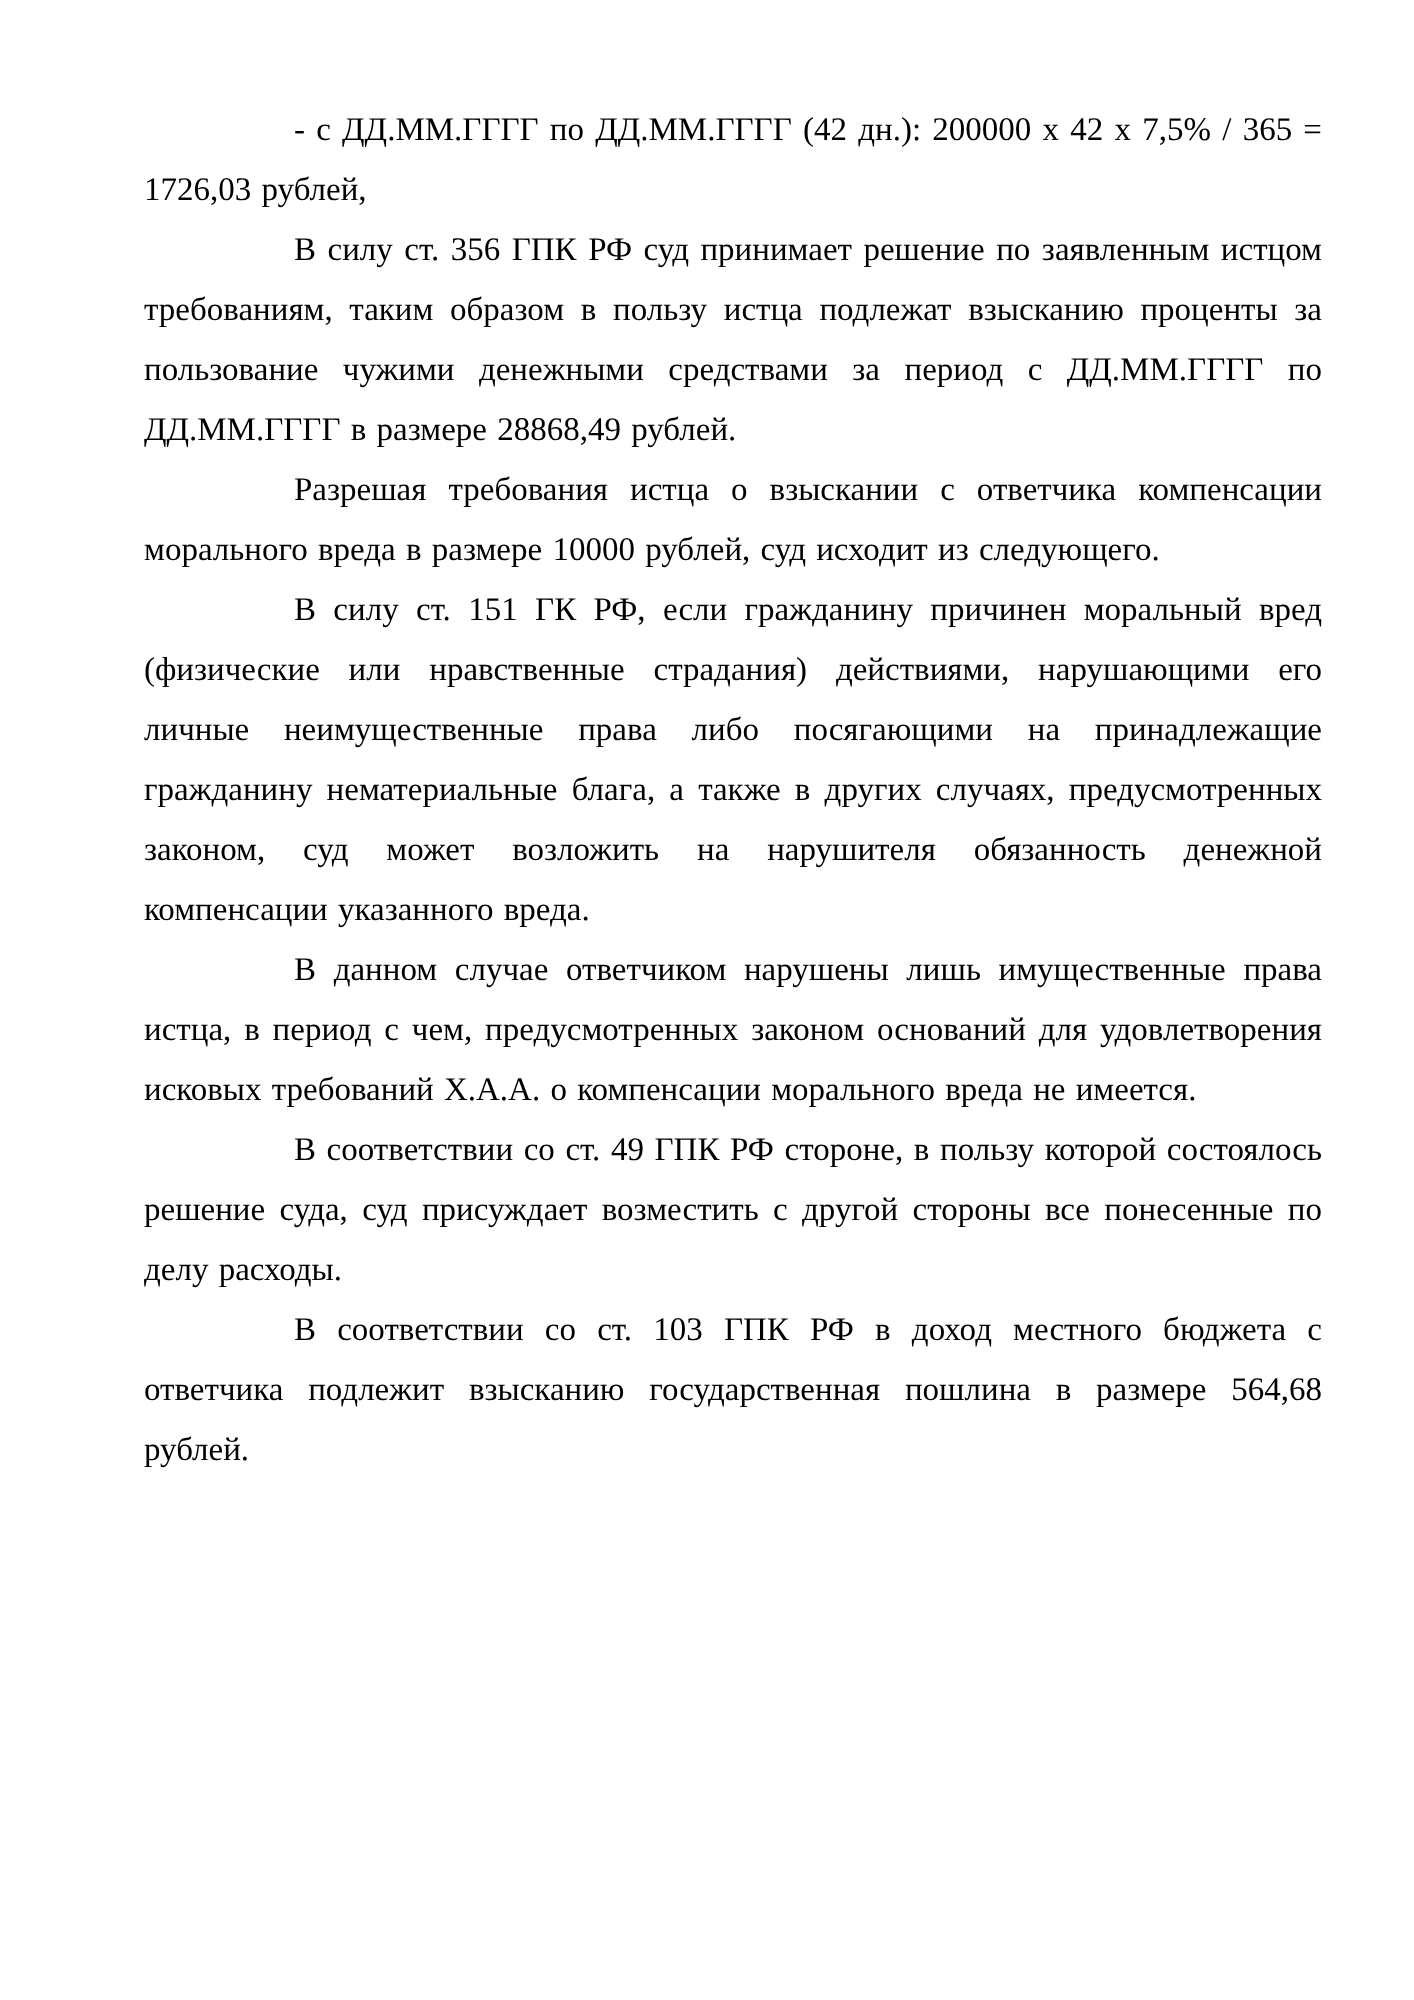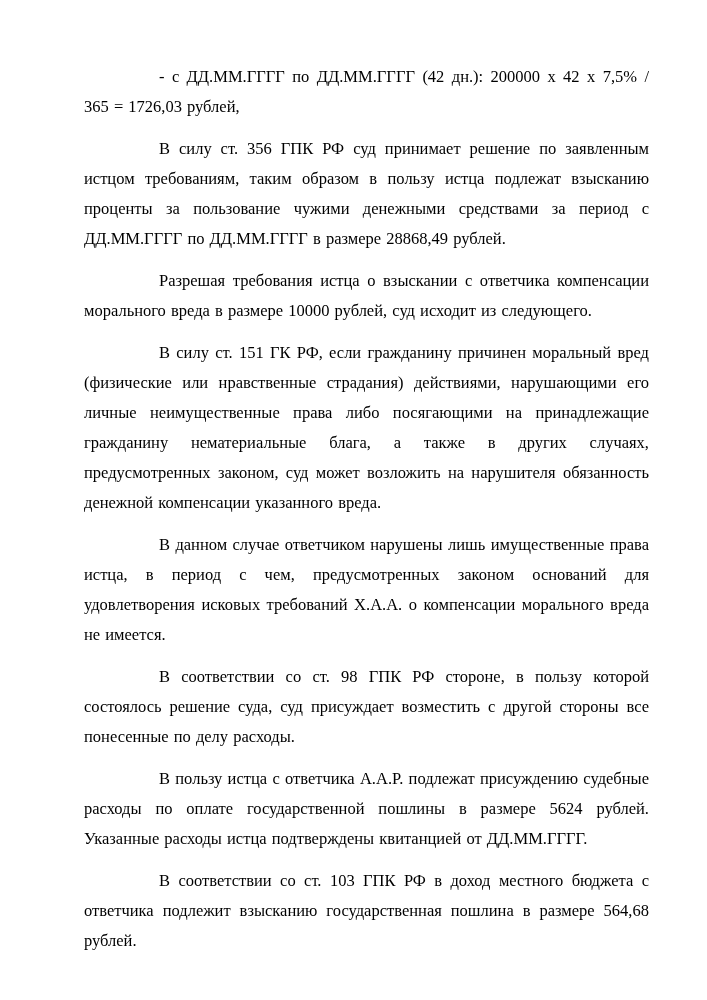--- a/index.html
+++ b/index.html
@@ -15,32 +15,31 @@
     width: 707px;
     height: 1000px;
     background: #ffffff;
     color: #000000;
     padding: 50px 46px 0 72px;
     font-family: "Liberation Serif", "DejaVu Serif", serif;
     font-size: 16.5px;
     line-height: 30px;
   }
   .page p {
-    margin: 12px;
+    margin: 0;
     padding: 0;
     text-align: justify;
     text-indent: 75px;
     word-spacing: 1px;
   }
 </style>
 </head>
 <body>
 
 <div class="page">
   <p>- с ДД.ММ.ГГГГ по ДД.ММ.ГГГГ (42 дн.): 200000 х 42 х 7,5% / 365 = 1726,03 рублей,</p>
   <p>В силу ст. 356 ГПК РФ суд принимает решение по заявленным истцом требованиям, таким образом в пользу истца подлежат взысканию проценты за пользование чужими денежными средствами за период с ДД.ММ.ГГГГ по ДД.ММ.ГГГГ в размере 28868,49 рублей.</p>
   <p>Разрешая требования истца о взыскании с ответчика компенсации морального вреда в размере 10000 рублей, суд исходит из следующего.</p>
   <p>В силу ст. 151 ГК РФ, если гражданину причинен моральный вред (физические или нравственные страдания) действиями, нарушающими его личные неимущественные права либо посягающими на принадлежащие гражданину нематериальные блага, а также в других случаях, предусмотренных законом, суд может возложить на нарушителя обязанность денежной компенсации указанного вреда.</p>
   <p>В данном случае ответчиком нарушены лишь имущественные права истца, в период с чем, предусмотренных законом оснований для удовлетворения исковых требований Х.А.А. о компенсации морального вреда не имеется.</p>
-  <p>В соответствии со ст. 98 ГПК РФ стороне, в пользу которой состоялось решение суда, суд присуждает возместить с другой стороны все понесенные по делу расходы.</p>
-  <p>В пользу истца с ответчика А.А.Р. подлежат присуждению судебные расходы по оплате государственной пошлины в размере 5624 рублей. Указанные расходы истца подтверждены квитанцией от ДД.ММ.ГГГГ.</p>
+  <p>В соответствии со ст. 49 ГПК РФ стороне, в пользу которой состоялось решение суда, суд присуждает возместить с другой стороны все понесенные по делу расходы.</p>
   <p>В соответствии со ст. 103 ГПК РФ в доход местного бюджета с ответчика подлежит взысканию государственная пошлина в размере 564,68 рублей.</p>
 </div>
 
 </body></html>

